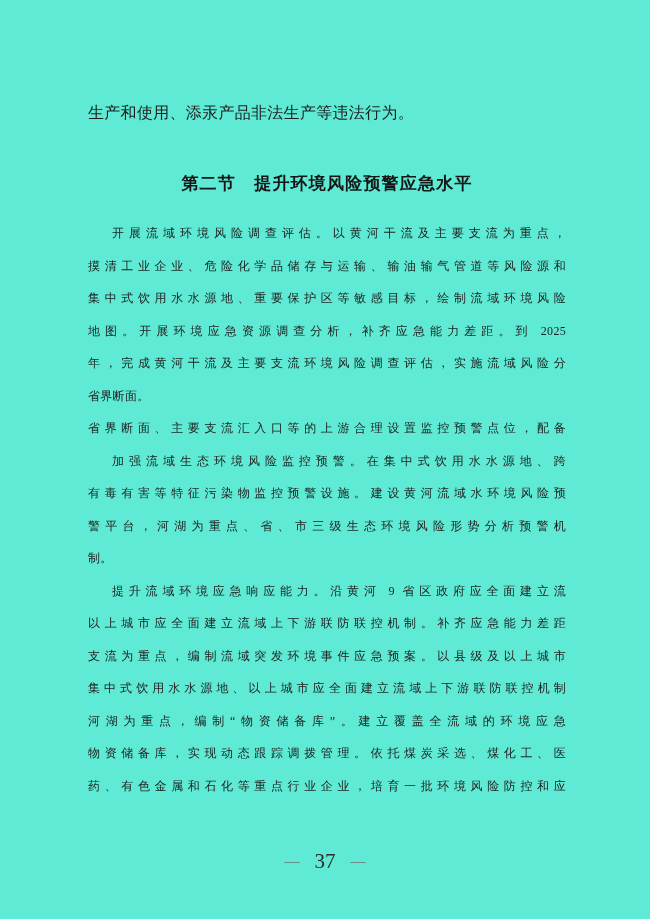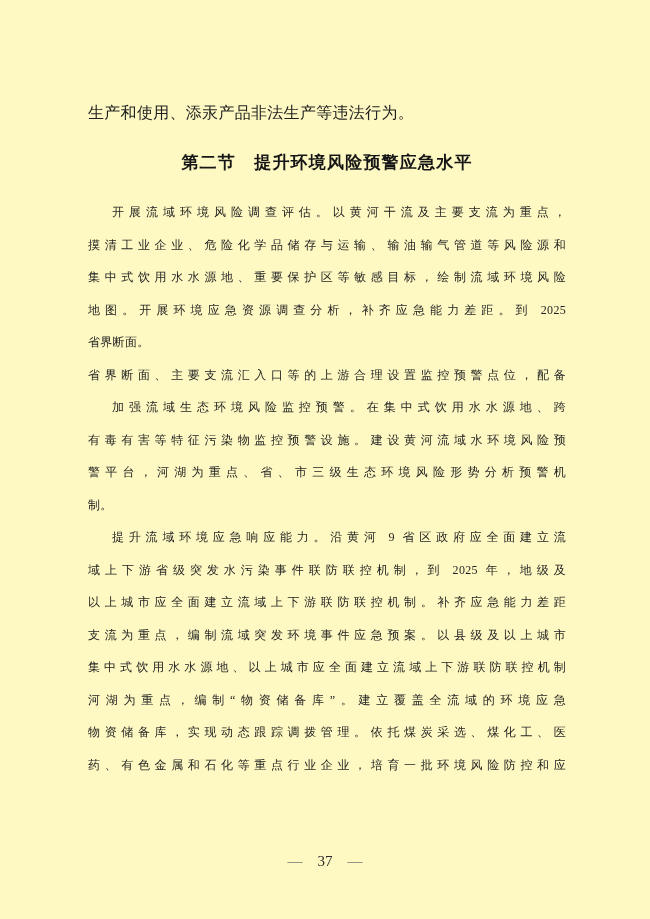--- a/index.html
+++ b/index.html
@@ -11,37 +11,37 @@
     height: 919px;
     background: #ffffff;
     position: relative;
     font-family: "Liberation Serif", "DejaVu Serif", serif;
     color: #1f1f1f;
     overflow: hidden;
   }
   .page {
     position: absolute;
     inset: 0;
-    background: #fef9c3;
+    background: #5eead4;
   }
   .content {
     position: absolute;
     left: 88px;
     top: 97px;
     width: 478px;
   }
   .intro {
     margin: 0;
     font-size: 16px;
     line-height: 32.5px;
     letter-spacing: 0.3px;
     text-align: left;
   }
   .heading {
-    margin: 17px 0 17px 0;
+    margin: 38px 0 17px 0;
     font-size: 17px;
     font-weight: bold;
     text-align: center;
     letter-spacing: 1.2px;
     line-height: 32.5px;
     color: #161616;
   }
   .para {
     margin: 0;
     font-size: 12px;
@@ -69,53 +69,53 @@
     align-items: center;
     gap: 15px;
     font-size: 15px;
     line-height: 22px;
   }
   .dash {
     color: #6f6f6f;
   }
   .pagenum {
     color: #2d2d2d;
-    font-size: 15px;
+    font-size: 21px;
     font-family: Liberation Serif, serif;
   }
 </style>
 </head>
 <body>
 
 <div class="page">
   <div class="content">
 
     <p class="intro">生产和使用、添汞产品非法生产等违法行为。</p>
 
     <h2 class="heading">第二节　提升环境风险预警应急水平</h2>
 
     <p class="para">
       <span class="ln first">开展流域环境风险调查评估。以黄河干流及主要支流为重点，</span>
       <span class="ln">摸清工业企业、危险化学品储存与运输、输油输气管道等风险源和</span>
       <span class="ln">集中式饮用水水源地、重要保护区等敏感目标，绘制流域环境风险</span>
       <span class="ln">地图。开展环境应急资源调查分析，补齐应急能力差距。到 2025</span>
+      <span class="ln">年，完成黄河干流及主要支流环境风险调查评估，实施流域风险分</span>
       <span class="ln end">省界断面。</span>
     </p>
 
     <p class="para">
       <span class="ln">省界断面、主要支流汇入口等的上游合理设置监控预警点位，配备</span>
       <span class="ln first">加强流域生态环境风险监控预警。在集中式饮用水水源地、跨</span>
       <span class="ln">有毒有害等特征污染物监控预警设施。建设黄河流域水环境风险预</span>
       <span class="ln">警平台，河湖为重点、省、市三级生态环境风险形势分析预警机</span>
       <span class="ln end">制。</span>
     </p>
 
     <p class="para">
       <span class="ln first">提升流域环境应急响应能力。沿黄河 9 省区政府应全面建立流</span>
-      <span class="ln">域上下游省级突发水污染事件联防联控机制，到 2025 年，地级及</span>
       <span class="ln">以上城市应全面建立流域上下游联防联控机制。补齐应急能力差距</span>
       <span class="ln">支流为重点，编制流域突发环境事件应急预案。以县级及以上城市</span>
       <span class="ln">集中式饮用水水源地、以上城市应全面建立流域上下游联防联控机制</span>
       <span class="ln">河湖为重点，编制“物资储备库”。建立覆盖全流域的环境应急</span>
       <span class="ln">物资储备库，实现动态跟踪调拨管理。依托煤炭采选、煤化工、医</span>
       <span class="ln">药、有色金属和石化等重点行业企业，培育一批环境风险防控和应</span>
     </p>
 
   </div>
 

